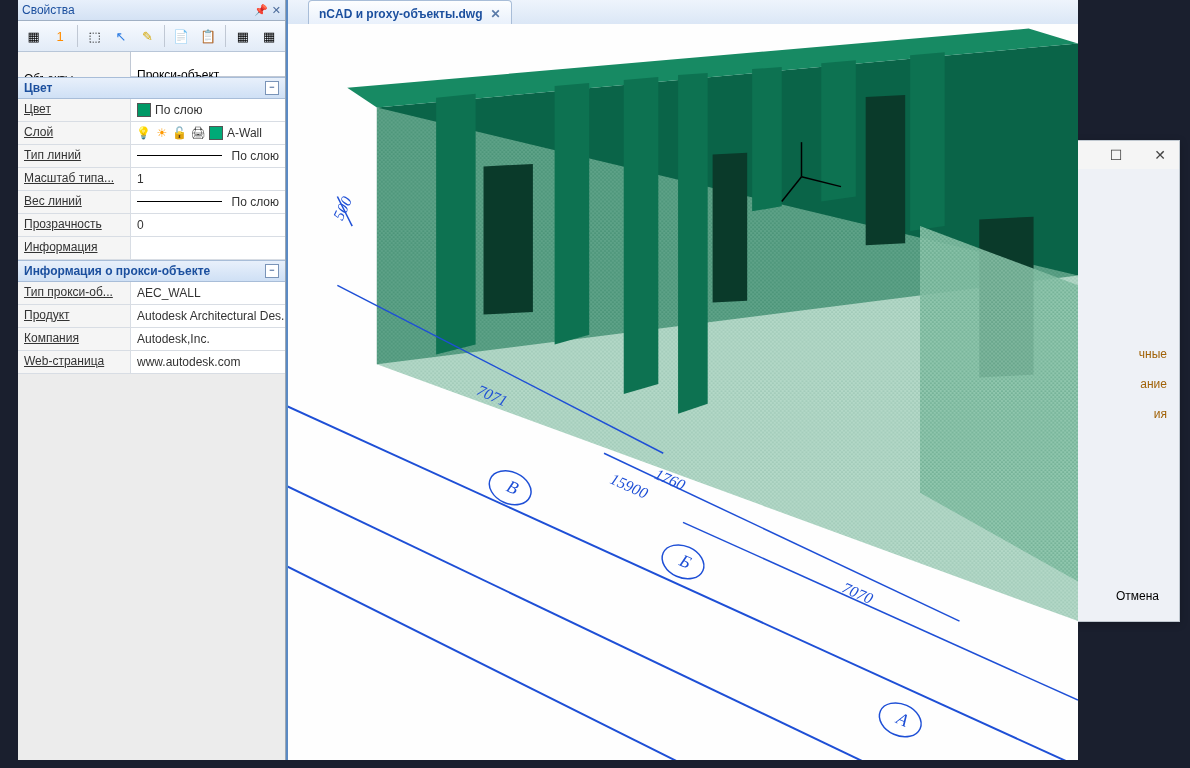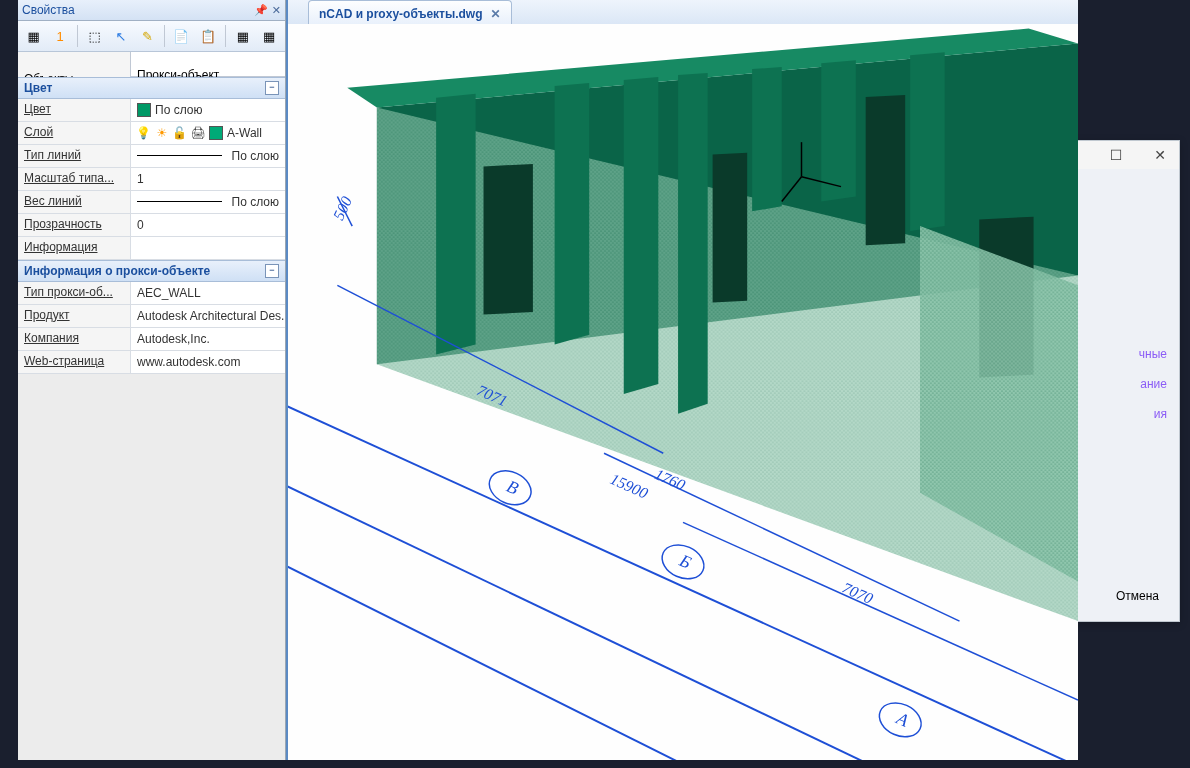--- a/index.html
+++ b/index.html
@@ -45,21 +45,21 @@
     width: 30px;
     height: 22px;
     text-align: center;
     line-height: 22px;
     color: #444;
     font-size: 14px;
   }
   .background-dialog .row {
     padding: 8px 12px;
     text-align: right;
-    color: #8b5cf6;
+    color: #a16207;
     font-size: 12px;
   }
   .background-dialog .sel-row {
     background: #cdd7e2;
     padding: 8px 12px;
     text-align: right;
   }
   .background-dialog .cancel {
     text-align: right;
     padding: 16px 20px;

